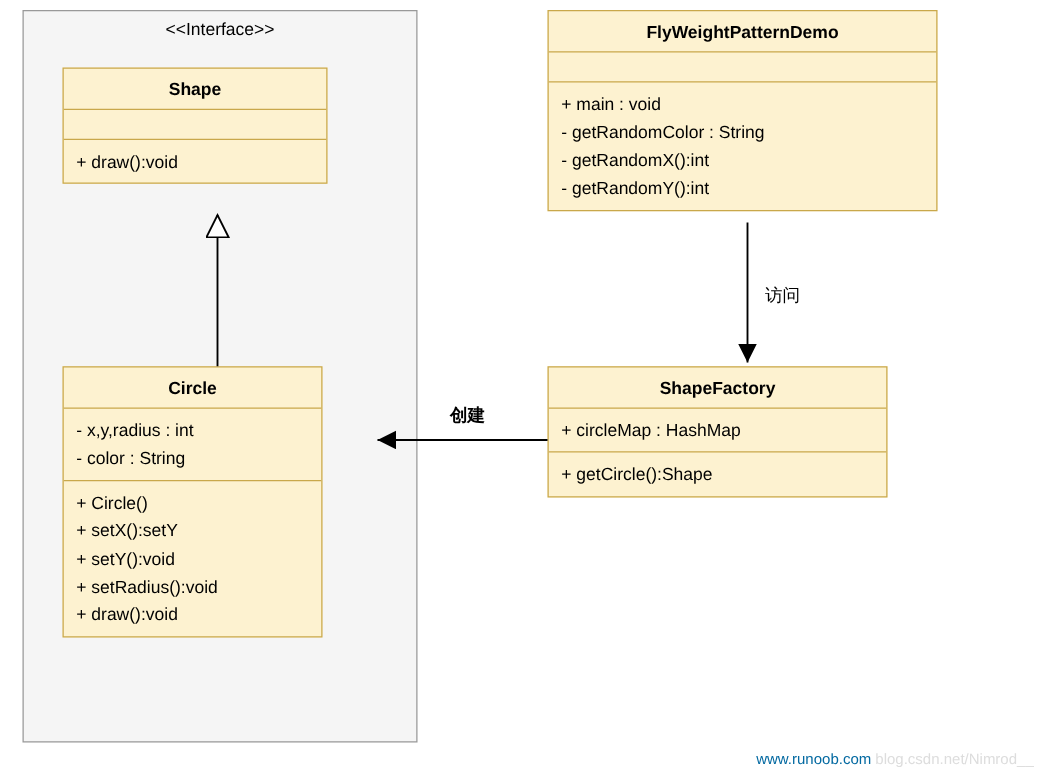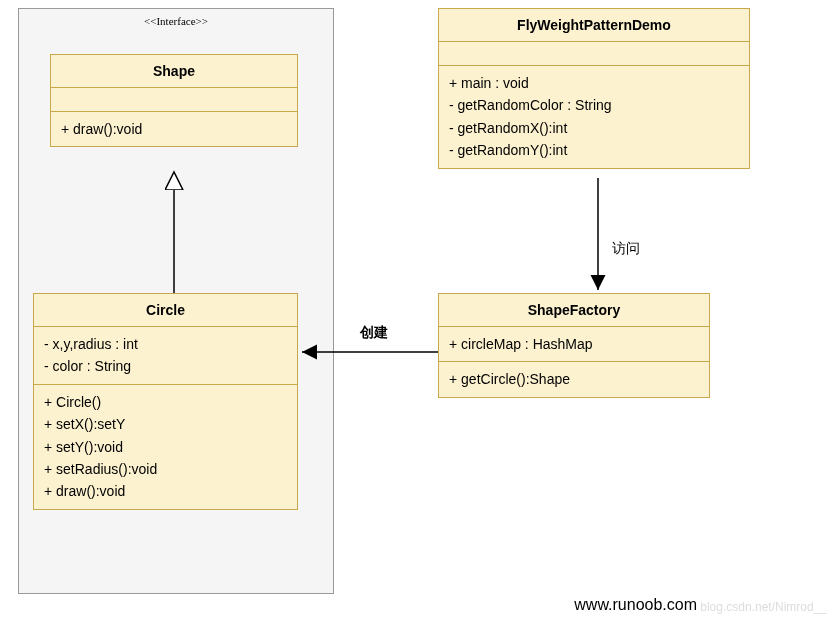--- a/index.html
+++ b/index.html
@@ -13,23 +13,22 @@
     height: 620px;
     position: relative;
   }
   .package-box {
     position: absolute;
     border: 1px solid #999;
     background: #f5f5f5;
   }
   .package-label {
     text-align: center;
-    font-size: 11px;
+    font-size: 14px;
     padding: 6px 0 2px 0;
-    font-family: Liberation Serif, serif;
   }
   .class-box {
     position: absolute;
     background: #fdf2d0;
     border: 1px solid #c9a84b;
   }
   .class-title {
     font-weight: bold;
     text-align: center;
     padding: 8px 6px;
@@ -52,47 +51,47 @@
   .conn-label {
     position: absolute;
     font-size: 14px;
     color: #000;
     background: transparent;
   }
   .watermark1 {
     position: absolute;
     right: 140px;
     bottom: 6px;
-    color: #000000;
-    font-size: 16px;
+    color: #0369a1;
+    font-size: 12px;
   }
   .watermark2 {
     position: absolute;
     right: 10px;
     bottom: 6px;
     color: #ddd;
     font-size: 12px;
   }
 </style>
 </head>
 <body>
 
 <div class="package-box" style="left:18px; top:8px; width:316px; height:586px;">
   <div class="package-label">&lt;&lt;Interface&gt;&gt;</div>
 </div>
 
-<div class="class-box" style="left:50px; top:54px; width:248px;">
+<div class="class-box" style="left:50px; top:54px; width:212px;">
   <div class="class-title">Shape</div>
   <div class="class-section empty"></div>
   <div class="class-section">
     <div class="member">+ draw():void</div>
   </div>
 </div>
 
-<div class="class-box" style="left:33px; top:293px; width:265px;">
+<div class="class-box" style="left:50px; top:293px; width:208px;">
   <div class="class-title">Circle</div>
   <div class="class-section">
     <div class="member">- x,y,radius : int</div>
     <div class="member">- color : String</div>
   </div>
   <div class="class-section">
     <div class="member">+ Circle()</div>
     <div class="member">+ setX():setY</div>
     <div class="member">+ setY():void</div>
     <div class="member">+ setRadius():void</div>
@@ -114,21 +113,21 @@
 <div class="class-box" style="left:438px; top:293px; width:272px;">
   <div class="class-title">ShapeFactory</div>
   <div class="class-section">
     <div class="member">+ circleMap : HashMap</div>
   </div>
   <div class="class-section">
     <div class="member">+ getCircle():Shape</div>
   </div>
 </div>
 
-<div class="conn-label" style="left:612px; top:240px;text-align:center;">访问</div>
+<div class="conn-label" style="left:612px; top:228px;text-align:center;">访问</div>
 <div class="conn-label" style="left:360px; top:324px;font-weight:bold;">创建</div>
 
 <svg class="connectors">
   <defs>
     <marker id="arrow-solid" markerWidth="12" markerHeight="12" refX="10" refY="5" orient="auto">
       <path d="M0,0 L10,5 L0,10 Z" fill="#000"></path>
     </marker>
     <marker id="arrow-hollow" markerWidth="14" markerHeight="14" refX="12" refY="6" orient="auto">
       <path d="M0,0 L12,6 L0,12 Z" fill="#fff" stroke="#000" stroke-width="1"></path>
     </marker>

